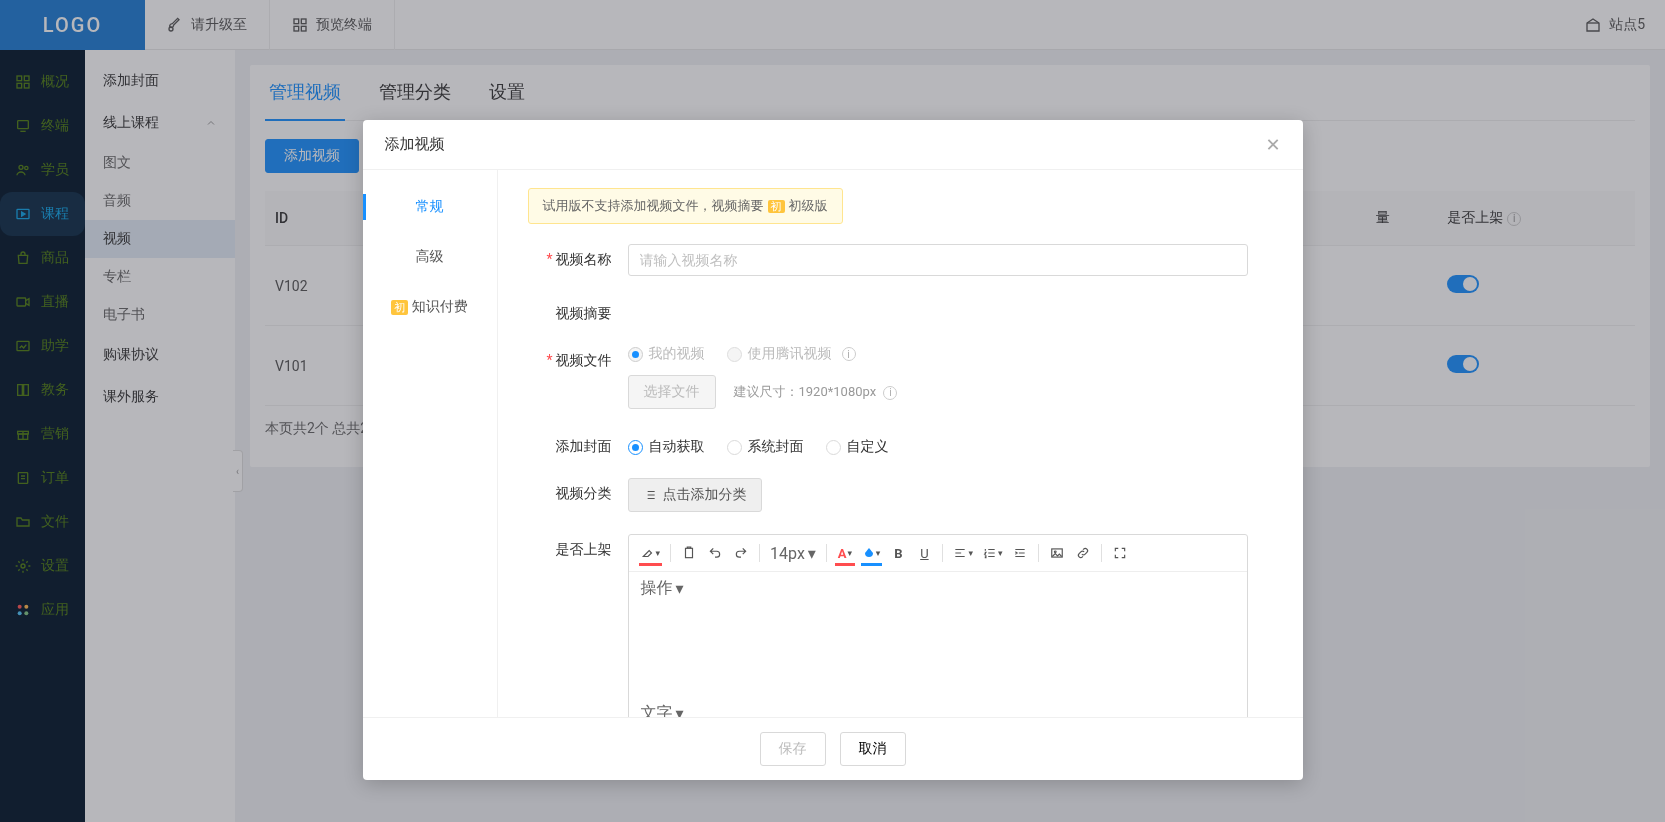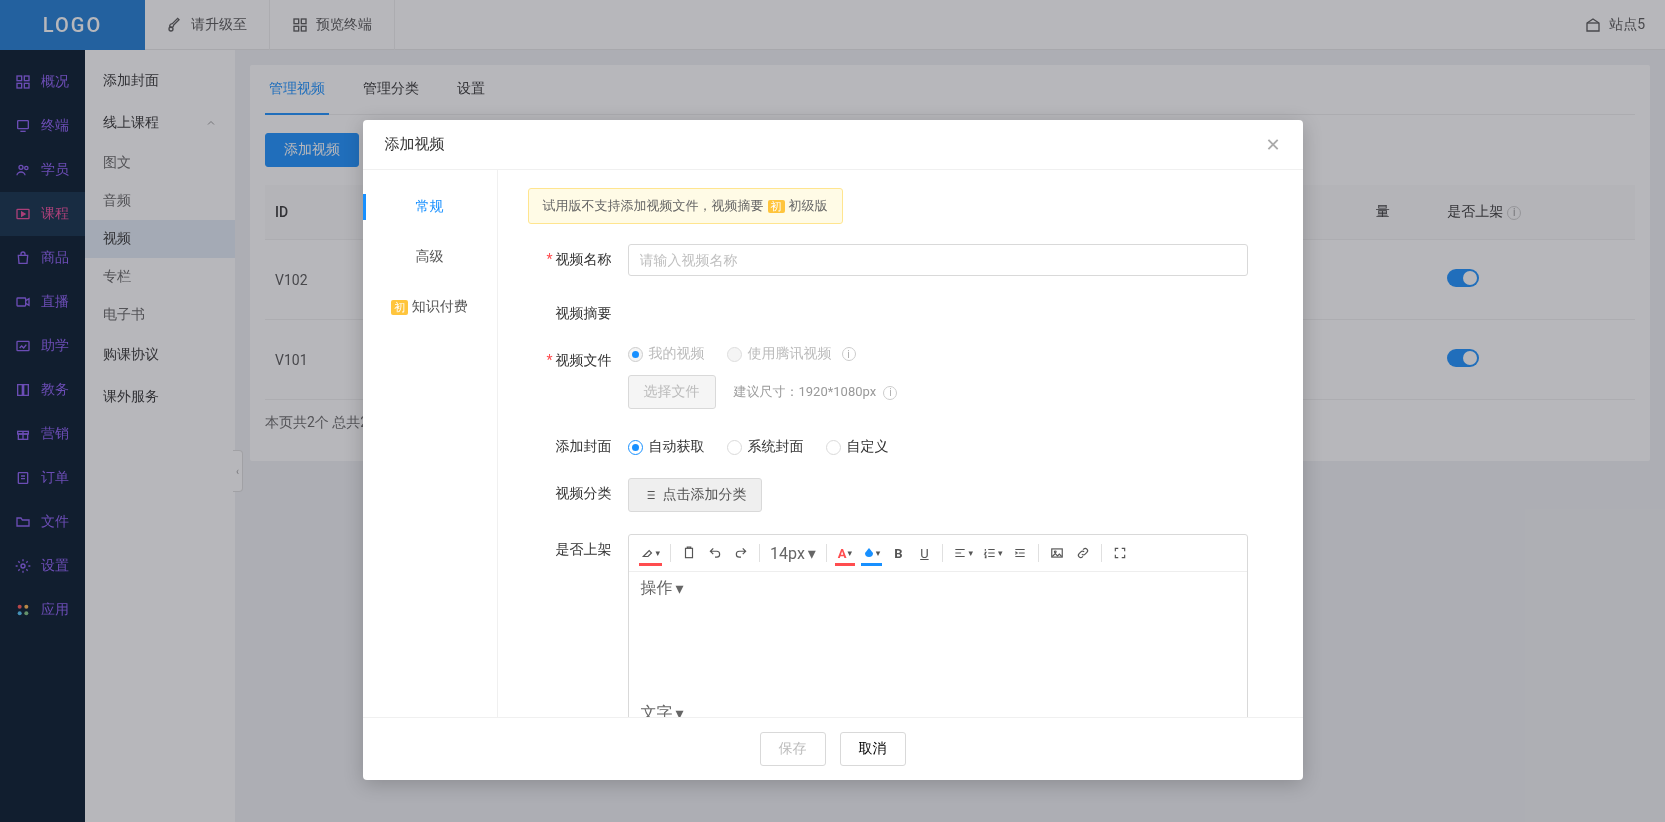--- a/index.html
+++ b/index.html
@@ -3,31 +3,31 @@
 <meta charset="utf-8">
 <style>
 *{margin:0;padding:0;box-sizing:border-box;font-family:-apple-system,BlinkMacSystemFont,"Segoe UI",Roboto,"Helvetica Neue",Arial,sans-serif;}
 body{background:#f0f2f5;overflow:hidden;height:822px;width:1665px;position:relative;}
 .header{height:50px;background:#fff;display:flex;align-items:center;border-bottom:1px solid #e8e8e8;}
 .logo{width:145px;height:50px;background:#1c7cd5;color:#fff;display:flex;align-items:center;justify-content:center;font-size:20px;font-weight:500;letter-spacing:2px;}
 .header-btn{padding:0 22px;height:50px;display:flex;align-items:center;gap:8px;color:#555;font-size:14px;border-right:1px solid #eee;cursor:pointer;}
 .header-right{margin-left:auto;margin-right:20px;display:flex;align-items:center;gap:8px;color:#555;font-size:14px;cursor:pointer;}
 .layout{display:flex;height:772px;}
 .sidebar-main{width:85px;background:#001529;color:#fff;padding-top:10px;}
-.sidebar-main-item{height:44px;display:flex;align-items:center;gap:10px;padding-left:15px;font-size:14px;color:#8b5cf6;cursor:pointer;}
-.sidebar-main-item.active{background:#0b2a45;color:#ec4899;}
+.sidebar-main-item{height:44px;display:flex;align-items:center;gap:10px;padding-left:15px;font-size:14px;color:#4d7c0f;cursor:pointer;}
+.sidebar-main-item.active{background:#0b2a45;color:#0ea5e9;border-radius:12px;}
 .sidebar-sub{width:150px;background:#fff;padding-top:10px;position:relative;}
 .sidebar-sub-group{padding:12px 18px;font-size:14px;color:#333;display:flex;align-items:center;justify-content:space-between;cursor:pointer;}
 .sidebar-sub-item{padding:10px 18px 10px 18px;font-size:14px;color:#666;cursor:pointer;}
 .sidebar-sub-item.active{background:#e2ecf6;color:#333;}
 .collapse-handle{position:absolute;right:-8px;top:400px;width:10px;height:42px;background:#fff;border:1px solid #ddd;border-left:none;border-radius:0 4px 4px 0;display:flex;align-items:center;justify-content:center;cursor:pointer;font-size:10px;color:#999;}
 .content{flex:1;padding:15px;overflow:hidden;}
 .card{background:#fff;border-radius:2px;padding:0 15px 15px;}
 .tabs{display:flex;gap:30px;border-bottom:1px solid #eee;}
-.tab{padding:15px 4px;font-size:14px;color:#333;cursor:pointer;}
+.tab{padding:15px 4px;font-size:18px;color:#333;cursor:pointer;}
 .tab.active{color:#1890ff;border-bottom:2px solid #1890ff;margin-bottom:-1px;}
 .toolbar{display:flex;gap:10px;padding:18px 0;}
 .btn{padding:7px 18px;border:1px solid #d9d9d9;border-radius:3px;background:#fff;font-size:14px;cursor:pointer;display:inline-flex;align-items:center;gap:5px;}
 .btn.primary{background:#1890ff;color:#fff;border-color:#1890ff;}
 .btn.batch{border-color:#52c41a;}
 .table{width:100%;border-collapse:collapse;}
 .table th,.table td{padding:18px 10px;text-align:left;font-size:14px;color:#555;border-bottom:1px solid #f0f0f0;}
 .table th{background:#fafafa;color:#333;font-weight:500;}
 .thumb{width:60px;height:40px;background:linear-gradient(135deg,#4a9fd8,#6cc4a1);display:inline-block;border-radius:2px;position:relative;}
 .thumb::before{content:"";position:absolute;left:4px;top:6px;width:22px;height:28px;background:#fafaf0;border-radius:2px;}

